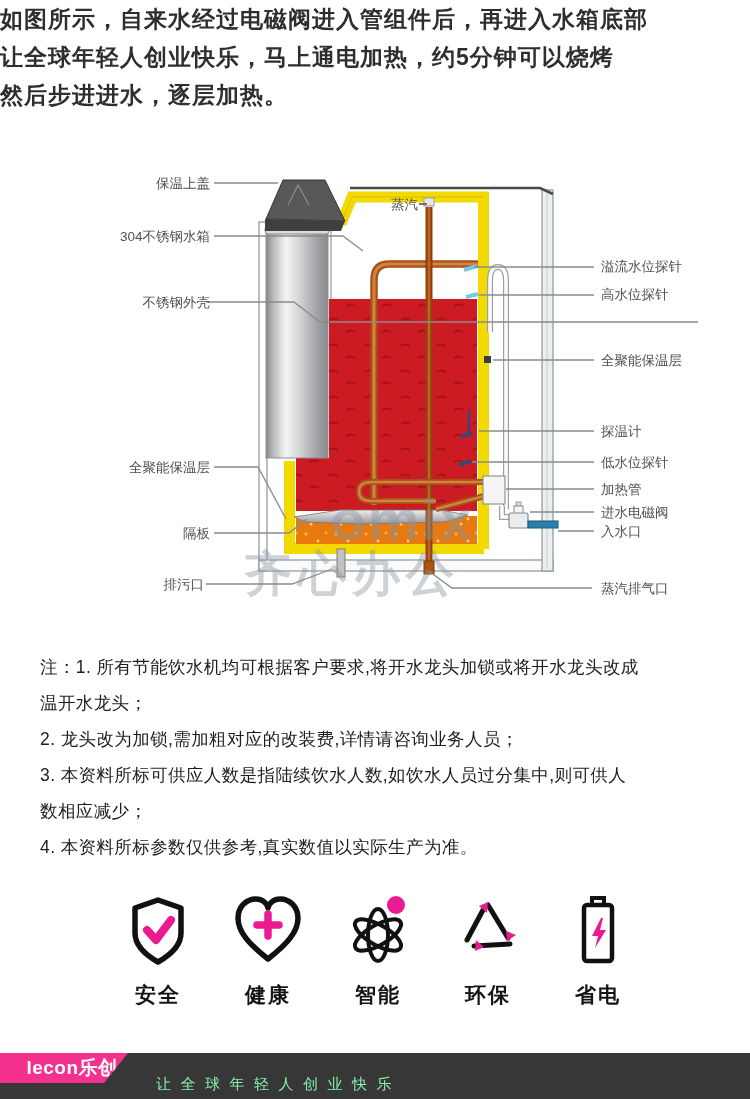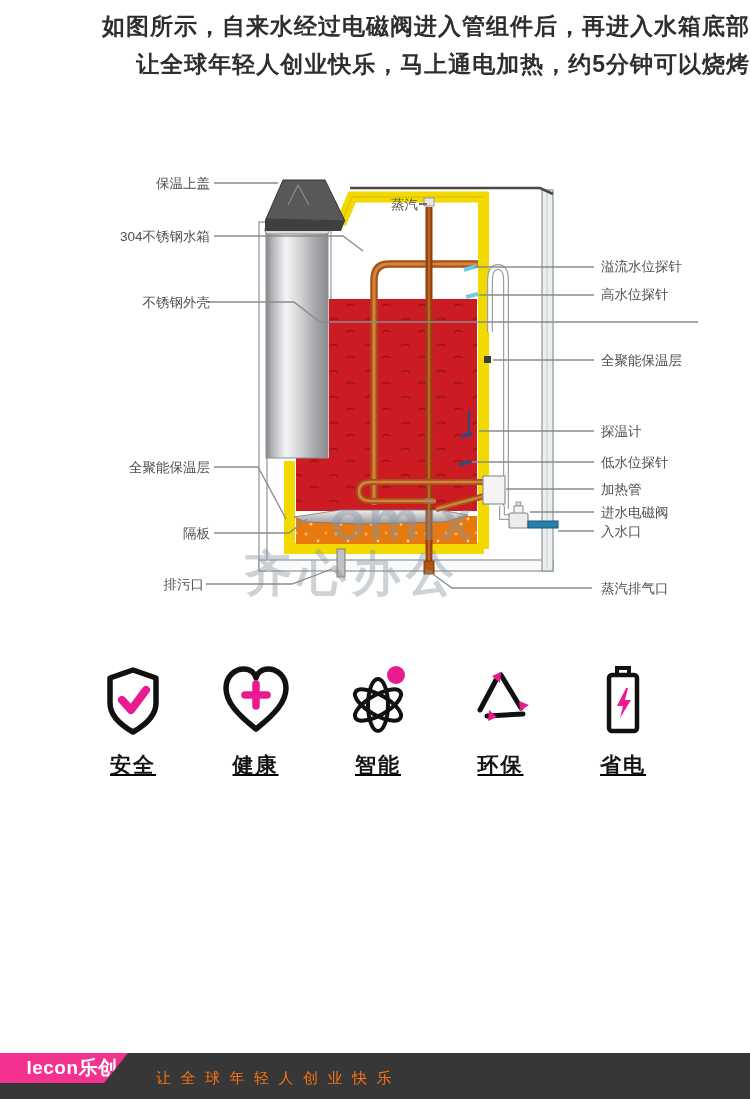--- a/index.html
+++ b/index.html
@@ -1,51 +1,52 @@
 <!DOCTYPE html>
 <html><head>
 <meta charset="utf-8">
 <style>
   html,body{margin:0;padding:0;}
   .page{position:relative;width:750px;height:1099px;background:#ffffff;overflow:hidden;
         font-family:"Liberation Sans","DejaVu Sans",sans-serif;}
   
-  .hdr{height:140px;text-align:right;padding-top:7px;box-sizing:border-box;}
+  .hdr{height:140px;text-align:left;box-sizing:border-box;}
   .hdr .ln{font-size:23px;line-height:38px;font-weight:600;color:#2e2e2e;letter-spacing:1px;}
   .hdr .sub{font-size:11.5px;font-weight:700;color:#9b9b9b;letter-spacing:.6px;margin-top:3px;}
   
   .diag{display:block;}
   .dlabel{font-size:13.5px;font-weight:500;fill:#4f4f4f;}
   .wmark{fill:#8795a0;opacity:.42;font-weight:700;}
   
   .notes{margin-top:14px;padding:0 40px;font-size:17.5px;line-height:36px;
          color:#1d1d1d;font-weight:500;letter-spacing:.4px;}
   
-  .features{margin-top:26px;display:flex;justify-content:space-between;
-            padding:0 72px 0 78px;text-decoration:underline;}
+  .features{margin-top:26px;display:flex;justify-content:center;
+            padding:0 72px 0 78px;}
   .feature{display:flex;flex-direction:column;align-items:center;width:110px;}
   .feature svg{width:80px;height:80px;}
   .feature-label{margin-top:10px;font-size:21px;font-weight:700;color:#141414;letter-spacing:2px;}
   
   .footer-bar{position:absolute;left:0;top:1053px;width:750px;height:48px;background:#373737;text-align:center;}
   .logo-block{position:absolute;left:0;top:0;width:132px;height:30px;background:#f5318f;
               clip-path:polygon(0 0,128px 0,104px 100%,0 100%);}
   .logo-text{color:#ffffff;font-weight:700;font-size:19px;line-height:29px;padding-left:12px;
              letter-spacing:.5px;}
-  .slogan{position:absolute;left:156px;top:10px;line-height:30px;color:#f97316;font-size:15px;
+  .slogan{position:absolute;left:156px;top:16px;line-height:30px;color:#86efac;font-size:15px;
           letter-spacing:9.5px;font-weight:500;white-space:nowrap;}
 </style>
 </head>
 <body>
 
 <div class="page">
 
   <div class="hdr">
     <div class="ln">如图所示，自来水经过电磁阀进入管组件后，再进入水箱底部</div>
     <div class="ln">让全球年轻人创业快乐，马上通电加热，约5分钟可以烧烤</div>
+    <div class="ln">然后步进进水，逐层加热。</div>
   </div>
 
   <svg class="diag" width="750" height="495" viewBox="0 140 750 495" xmlns="http://www.w3.org/2000/svg">
     <defs>
       <linearGradient id="gradCyl" x1="0" y1="0" x2="1" y2="0">
         <stop offset="0" stop-color="#86878a"></stop>
           <stop offset=".12" stop-color="#b9babd"></stop>
         <stop offset=".32" stop-color="#f3f4f5"></stop>
           <stop offset=".55" stop-color="#d2d3d5"></stop>
         <stop offset=".78" stop-color="#a8a9ac"></stop>
@@ -187,20 +188,28 @@
       <text class="dlabel" x="601" y="365">全聚能保温层</text>
       <text class="dlabel" x="601" y="436">探温计</text>
       <text class="dlabel" x="601" y="467">低水位探针</text>
       <text class="dlabel" x="601" y="494">加热管</text>
       <text class="dlabel" x="601" y="517">进水电磁阀</text>
       <text class="dlabel" x="601" y="536">入水口</text>
       <text class="dlabel" x="601" y="593">蒸汽排气口</text>
     </g>
   </svg>
 
+  <div class="notes">
+    <div>注：1. 所有节能饮水机均可根据客户要求,将开水龙头加锁或将开水龙头改成</div>
+    <div>温开水龙头；</div>
+    <div>2. 龙头改为加锁,需加粗对应的改装费,详情请咨询业务人员；</div>
+    <div>3. 本资料所标可供应人数是指陆续饮水人数,如饮水人员过分集中,则可供人</div>
+    <div>数相应减少；</div>
+    <div>4. 本资料所标参数仅供参考,真实数值以实际生产为准。</div>
+  </div>
 
   <div class="features">
     <div class="feature">
       <svg viewBox="0 0 80 80">
         <path d="M40,9 L63,17 V42 Q63,58 40,71 Q17,58 17,42 V17 Z" fill="#fff" stroke="#111" stroke-width="5.5" stroke-linejoin="round"></path>
         <path d="M29,39 L38,49 L53,29" fill="none" stroke="#ea1b90" stroke-width="8" stroke-linecap="round" stroke-linejoin="round"></path>
       </svg>
       <div class="feature-label">安全</div>
     </div>
     <div class="feature">

